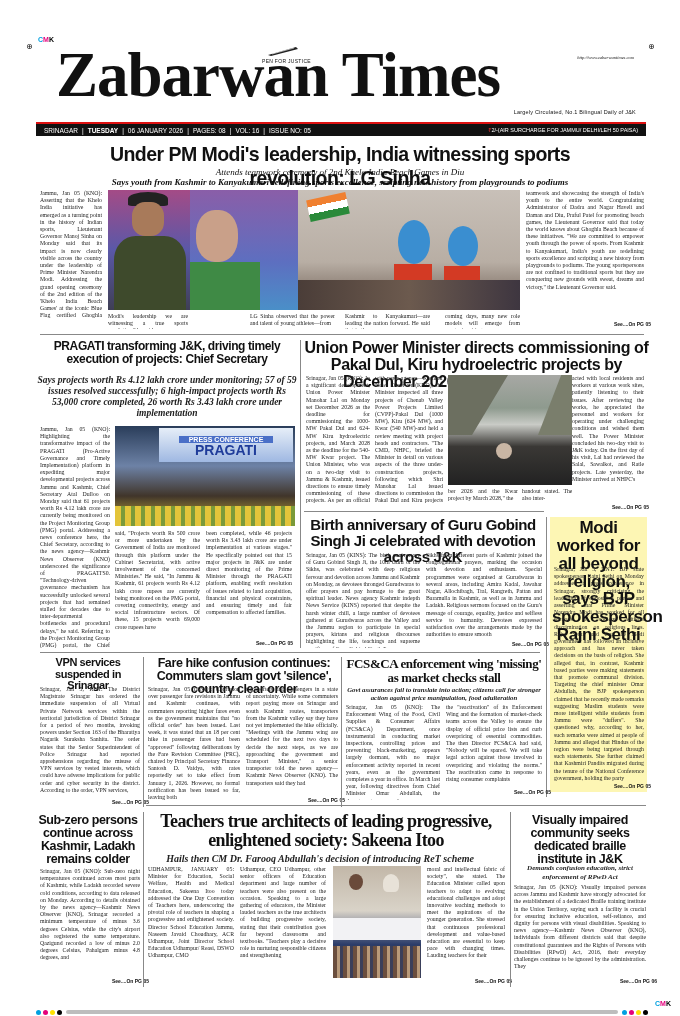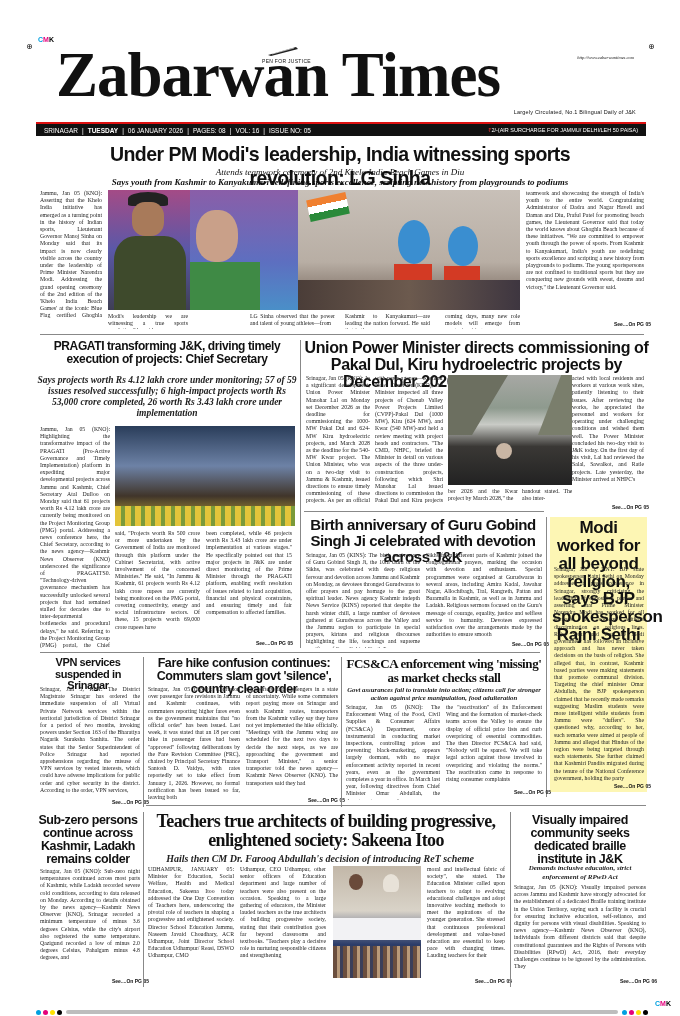--- a/index.html
+++ b/index.html
@@ -94,20 +94,24 @@
 <div class="txt" style="left:445px;top:313px;width:75px;height:16px">coming days, many new role models will emerge from sports, inspiring</div>
 <div class="txt" style="left:526px;top:190px;width:118px;height:130px">teamwork and showcasing the strength of India's youth to the entire world. Congratulating Administrator of Dadra and Nagar Haveli and Daman and Diu, Praful Patel for promoting beach games, the Lieutenant Governor said that today the world knows about Ghoghla Beach because of these initiatives. "We are committed to empower youth through the power of sports. From Kashmir to Kanyakumari, India's youth are redefining sports excellence and scripting a new history from playgrounds to podiums. The young sportspersons are not confined to traditional sports but they are conquering new grounds with sweat, dreams and victory," the Lieutenant Governor said.</div>
 <div class="see" style="left:614px;top:321px">See....On PG 05</div>
 
 <div class="hline" style="left:40px;top:334px;width:604px"></div>
 
 <div class="hed" style="left:36px;top:340px;width:262px;font-size:12px">PRAGATI transforming J&amp;K, driving timely execution of projects: Chief Secretary</div>
 <div class="deck" style="left:36px;top:375px;width:262px;font-size:9.5px;line-height:11px">Says projects worth Rs 4.12 lakh crore under monitoring; 57 of 59 issues resolved successfully; 6 high-impact projects worth Rs 53,000 crore completed, 26 worth Rs 3.43 lakh crore under implementation</div>
 <div class="txt" style="left:40px;top:426px;width:70px;height:222px">Jammu, Jan 05 (KNO): Highlighting the transformative impact of the PRAGATI (Pro-Active Governance and Timely Implementation) platform in expediting major developmental projects across Jammu and Kashmir, Chief Secretary Atal Dulloo on Monday said that 61 projects worth Rs 4.12 lakh crore are currently being monitored on the Project Monitoring Group (PMG) portal. Addressing a news conference here, the Chief Secretary, according to the news agency—Kashmir News Observer (KNO) underscored the significance of PRAGATI'S0. "Technology-driven governance mechanism has successfully unlocked several projects that had remained stalled for decades due to inter-departmental bottlenecks and procedural delays," he said. Referring to the Project Monitoring Group (PMG) portal, the Chief Secretary</div>
 <div class="photo" style="left:115px;top:426px;width:180px;height:100px;background:linear-gradient(180deg,#2a3d5a 0%,#6d82a6 40%,#40352a 70%,#cfb23a 100%)">
+  <div style="position:absolute;left:44px;top:2px;width:134px;height:34px;background:linear-gradient(180deg,#e6eef8,#9fb8e2);text-align:center;font-family:'Liberation Sans',sans-serif">
+    <div style="font-size:7px;font-weight:bold;color:#fff;background:#4a6fc7;margin:8px 20px 0">PRESS CONFERENCE</div>
+    <div style="font-size:14px;font-weight:bold;color:#1f3c9a;line-height:14px">PRAGATI</div>
+  </div>
   <div style="position:absolute;left:0;top:80px;width:180px;height:20px;background:repeating-linear-gradient(90deg,#e3c43a 0 6px,#7a9a3a 6px 10px)"></div>
 </div>
 <div class="txt" style="left:115px;top:530px;width:85px;height:118px">said, "Projects worth Rs 500 crore or more undertaken by the Government of India are monitored through this platform under the Cabinet Secretariat, with active involvement of the concerned Ministries." He said, "In Jammu &amp; Kashmir, 61 projects worth Rs 4.12 lakh crore rupees are currently being monitored on the PMG portal, covering connectivity, energy and social infrastructure sectors. Of these, 15 projects worth 69,000 crore rupees have</div>
 <div class="txt" style="left:206px;top:530px;width:86px;height:108px">been completed, while 46 projects worth Rs 3.43 lakh crore are under implementation at various stages." He specifically pointed out that 15 major projects in J&amp;K are under direct monitoring of the Prime Minister through the PRAGATI platform, enabling swift resolution of issues related to land acquisition, financial and physical constraints, and ensuring timely and fair compensation to affected families.</div>
 <div class="see" style="left:256px;top:640px">See....On PG 05</div>
 
 <div class="vline" style="left:300px;top:340px;height:308px"></div>
 
 <div class="hed" style="left:304px;top:340px;width:345px;font-size:16px">Union Power Minister directs commissioning of Pakal Dul, Kiru hydroelectric projects by December 2026, Kwar by March 2028</div>
 <div class="txt" style="left:306px;top:375px;width:64px;height:130px">Srinagar, Jan 05 (KNO): In a significant development, Union Power Minister Manohar Lal on Monday set December 2026 as the deadline for commissioning the 1000-MW Pakal Dul and 624-MW Kiru hydroelectric projects, and March 2028 as the deadline for the 540-MW Kwar project. The Union Minister, who was on a two-day visit to Jammu &amp; Kashmir, issued directions to ensure timely commissioning of these projects. As per an official handout</div>
@@ -158,37 +162,37 @@
 <div class="see" style="left:514px;top:789px">See....On PG 05</div>
 
 <div class="hline" style="left:146px;top:805px;width:500px"></div>
 
 <div class="hed" style="left:36px;top:814px;width:104px;font-size:12.5px">Sub-zero persons continue across Kashmir, Ladakh remains colder</div>
 <div class="txt" style="left:40px;top:868px;width:100px;height:110px">Srinagar, Jan 05 (KNO): Sub-zero night temperatures continued across most parts of Kashmir, while Ladakh recorded severe cold conditions, according to data released on Monday. According to details obtained by the news agency—Kashmir News Observer (KNO), Srinagar recorded a minimum temperature of minus 3.6 degrees Celsius, while the city's airport also registered the same temperature. Qazigund recorded a low of minus 2.0 degrees Celsius, Pahalgam minus 4.8 degrees, and</div>
 <div class="see" style="left:112px;top:978px">See....On PG 05</div>
 
 <div class="vline" style="left:143px;top:812px;height:175px"></div>
 
-<div class="hed" style="left:146px;top:812px;width:360px;font-size:18px;font-family:'Liberation Serif',serif;letter-spacing:-.6px">Teachers true architects of building progressive, enlightened society: Sakeena Itoo</div>
+<div class="hed" style="left:146px;top:812px;width:360px;font-size:18px;font-family:'Liberation Serif',serif;letter-spacing:-.6px">Teachers true architects of leading progressive, enlightened society: Sakeena Itoo</div>
 <div class="deck" style="left:140px;top:853px;width:360px;font-size:10px">Hails then CM Dr. Farooq Abdullah's decision of introducing ReT scheme</div>
 <div class="txt" style="left:148px;top:866px;width:86px;height:120px">UDHAMPUR, JANUARY 05: Minister for Education, Social Welfare, Health and Medical Education, Sakeena Itoo today addressed the One Day Convention of Teachers here, underscoring the pivotal role of teachers in shaping a progressive and enlightened society. Director School Education Jammu, Naseem Javaid Choudhary, ACR Udhampur, Joint Director School Education Udhampur/ Reasi, DSWO Udhampur, CMO</div>
 <div class="txt" style="left:240px;top:866px;width:86px;height:120px">Udhampur, CEO Udhampur, other senior officers of Education department and large number of teachers were also present on the occasion. Speaking to a large gathering of educators, the Minister lauded teachers as the true architects of building progressive society, stating that their contribution goes far beyond classrooms and textbooks. "Teachers play a decisive role in nurturing responsible citizens and strengthening</div>
 <div class="photo" style="left:333px;top:866px;width:88px;height:112px;background:linear-gradient(180deg,#c2b7a8 0%,#d9d3c8 40%,#2c3d6a 70%,#4a3d33 100%)">
   <div style="position:absolute;left:16px;top:8px;width:14px;height:16px;background:#6a4a3a;border-radius:50%"></div>
   <div style="position:absolute;left:50px;top:8px;width:16px;height:18px;background:#e8e2d8;border-radius:50% 50% 30% 30%"></div>
   <div style="position:absolute;left:0;top:52px;width:88px;height:22px;background:#f2f2f4"></div>
   <div style="position:absolute;left:0;top:80px;width:88px;height:32px;background:repeating-linear-gradient(90deg,#6a4e3e 0 4px,#b89a7a 4px 7px,#3a3f5a 7px 10px)"></div>
 </div>
 <div class="txt" style="left:427px;top:866px;width:78px;height:110px">moral and intellectual fabric of society", she stated. The Education Minister called upon teachers to adapt to evolving educational challenges and adopt innovative teaching methods to meet the aspirations of the younger generation. She stressed that continuous professional development and value-based education are essential to keep pace with changing times. Lauding teachers for their</div>
 <div class="see" style="left:475px;top:978px">See....On PG 05</div>
 
 <div class="vline" style="left:510px;top:812px;height:175px"></div>
 
 <div class="hed" style="left:512px;top:814px;width:136px;font-size:12.5px">Visually impaired community seeks dedicated braille institute in J&amp;K</div>
-<div class="deck" style="left:512px;top:864px;width:136px;font-size:7px;line-height:8.5px">Demands inclusive education, strict enforcement of RPwD Act</div>
+<div class="deck" style="left:512px;top:864px;width:136px;font-size:7px;line-height:8.5px">Demands confusion education, strict enforcement of RPwD Act</div>
 <div class="txt" style="left:514px;top:884px;width:132px;height:94px">Srinagar, Jan 05 (KNO): Visually impaired persons across Jammu and Kashmir have strongly advocated for the establishment of a dedicated Braille training institute in the Union Territory, saying such a facility is crucial for ensuring inclusive education, self-reliance, and dignity for persons with visual disabilities. Speaking to news agency—Kashmir News Observer (KNO), individuals from different districts said that despite constitutional guarantees and the Rights of Persons with Disabilities (RPwD) Act, 2016, their everyday challenges continue to be ignored by the administration. They</div>
 <div class="see" style="left:620px;top:978px">See....On PG 06</div>
 
 <div style="position:absolute;left:36px;top:1009px;width:612px;height:6px;display:flex;align-items:center;gap:2px">
   <span style="width:5px;height:5px;border-radius:50%;background:#00a0e0"></span>
   <span style="width:5px;height:5px;border-radius:50%;background:#e4007c"></span>
   <span style="width:5px;height:5px;border-radius:50%;background:#ffe000"></span>
   <span style="width:5px;height:5px;border-radius:50%;background:#000"></span>
   <span style="flex:1;height:4px;background:#bdbdbd;border-radius:2px;margin:0 2px"></span>
   <span style="width:5px;height:5px;border-radius:50%;background:#00a0e0"></span>

